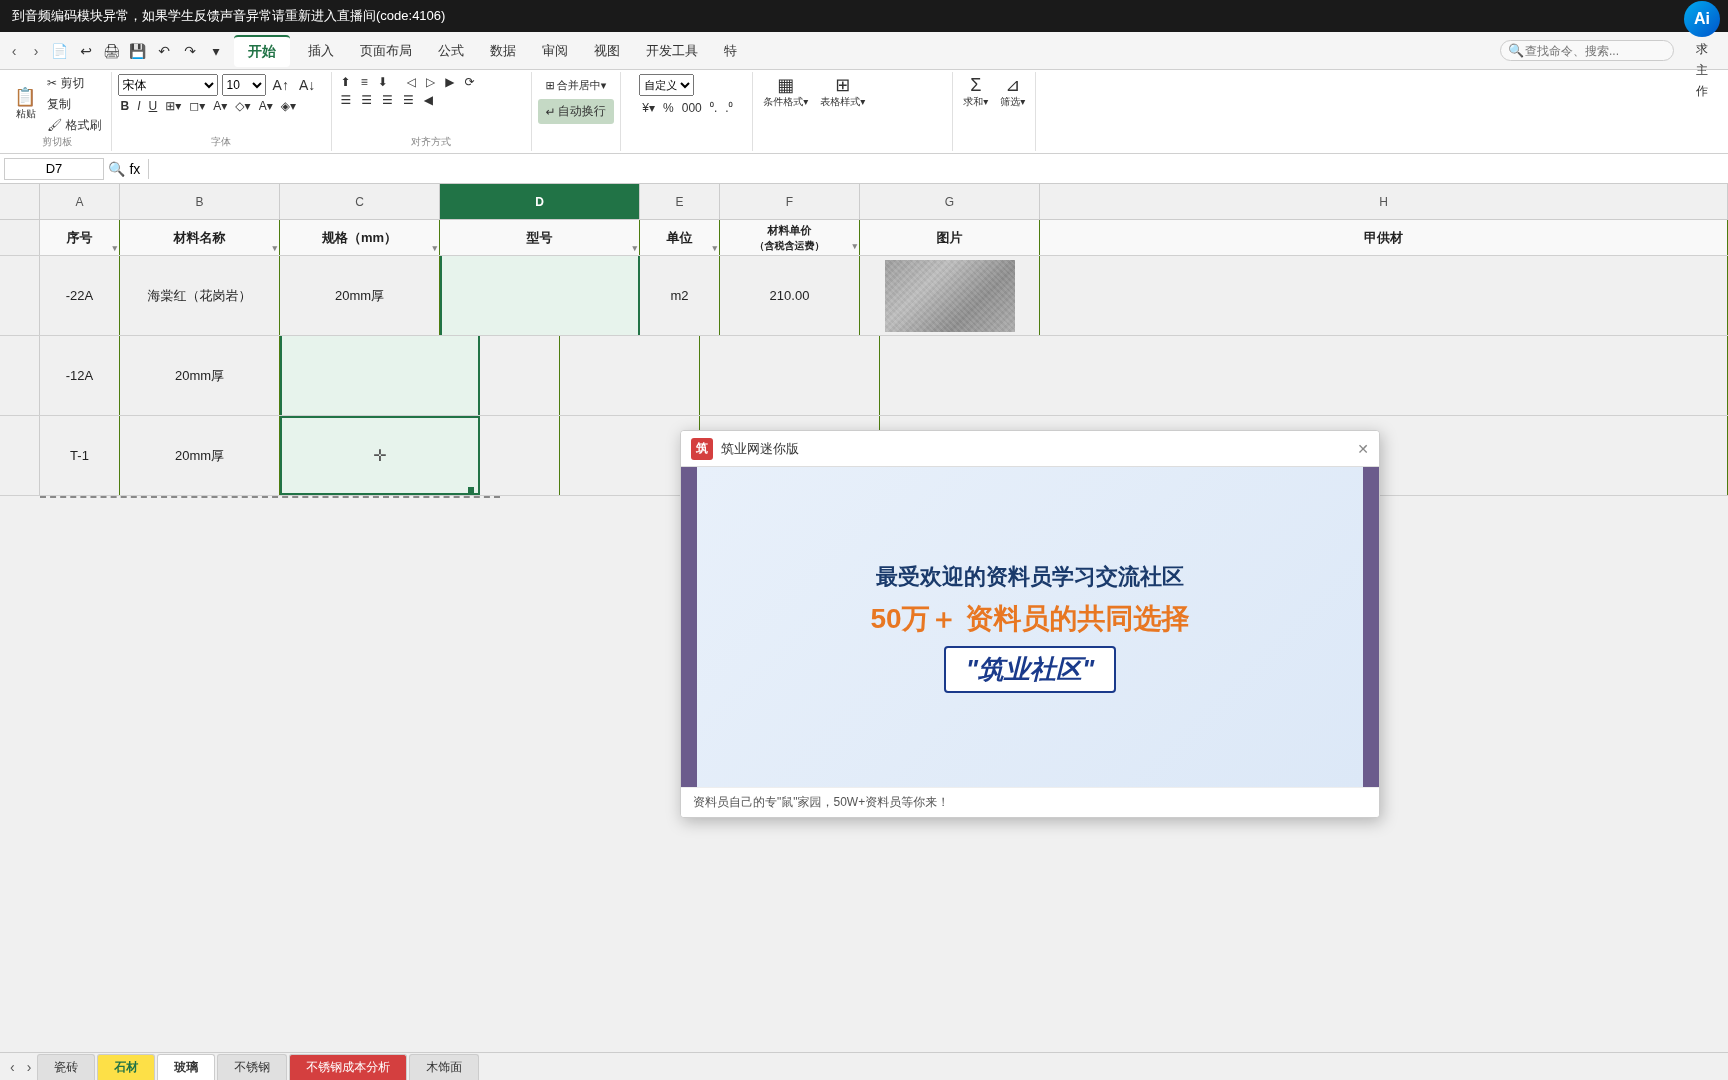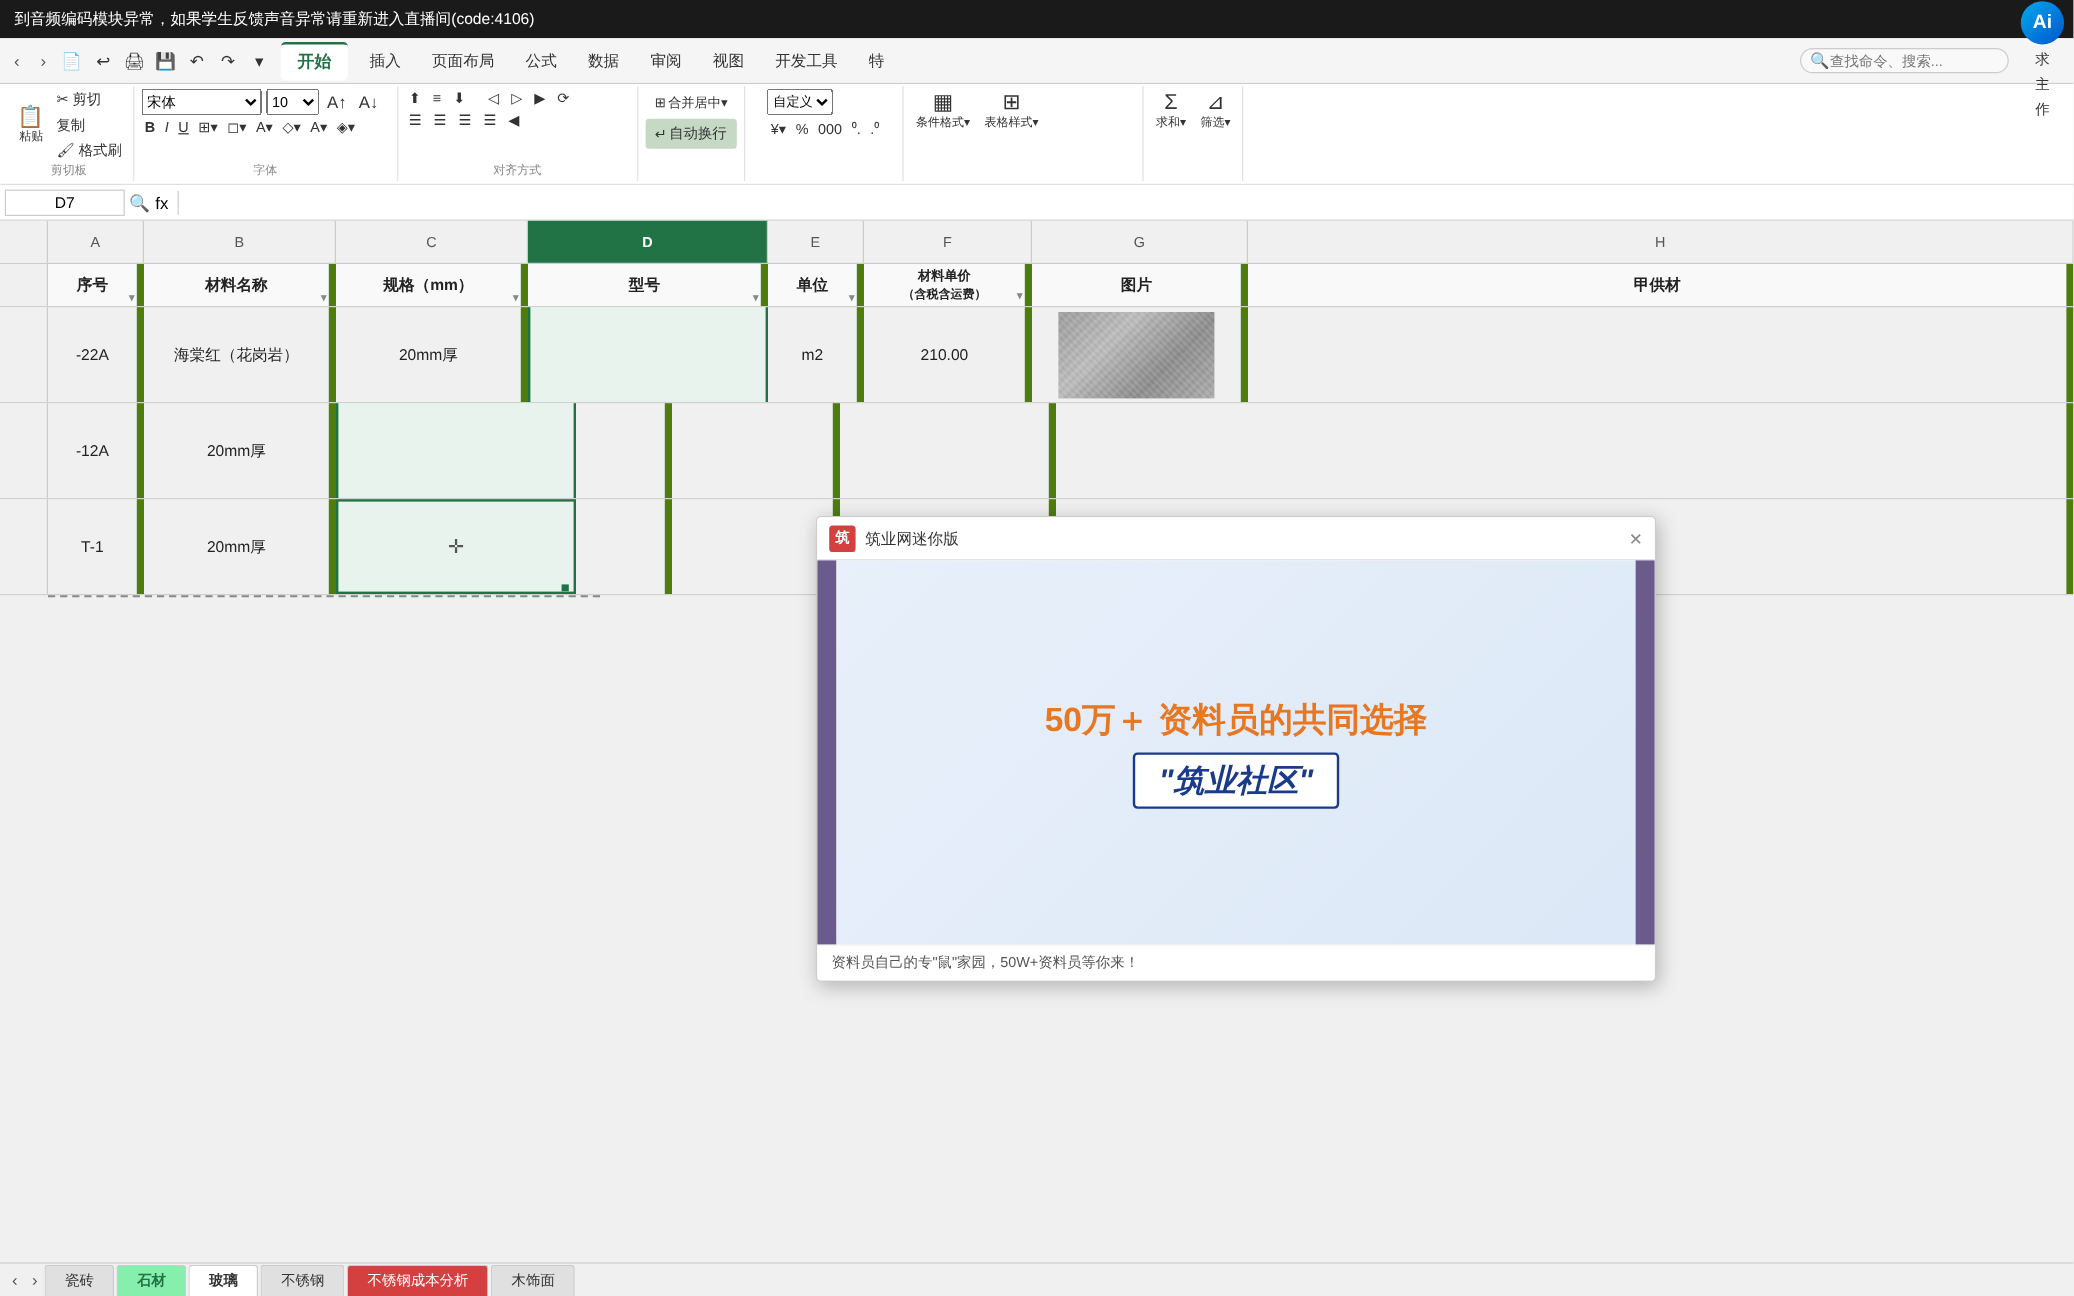--- a/index.html
+++ b/index.html
@@ -142,21 +142,21 @@
       border-bottom: 1px solid #d0d0d0;
       min-height: 36px;
     }
     .row-num {
       width: 40px; min-width: 40px; background: #f0f0f0; border-right: 1px solid #ccc;
       display: flex; align-items: center; justify-content: center; font-size: 11px; color: #555;
       cursor: pointer;
     }
 
     .cell {
-      border-right: 6px solid #4d7c0f;
+      border-right: 1px solid #4d7c0f;
       display: flex; align-items: center; justify-content: center;
       font-size: 13px; color: #222; padding: 2px 4px;
       cursor: cell; position: relative; overflow: hidden;
       white-space: nowrap;
     }
     .cell.selected-col { background: #e7f3ec; }
     .cell.header-cell { font-weight: bold; background: #f9f9f9; justify-content: center; text-align: center; }
     .cell.active-cell { border: 2px solid #217346; }
 
     .filter-arrow {
@@ -178,21 +178,21 @@
       border: 1px solid #ccc;
       border-bottom: none;
       background: #e0e0e0;
       cursor: pointer;
       font-size: 12px;
       color: #333;
       margin-right: 2px;
       border-radius: 3px 3px 0 0;
     }
     .sheet-tab.active { background: #fff; font-weight: bold; }
-    .sheet-tab.green { color: #217346; font-weight: bold; background: #86efac; }
+    .sheet-tab.green { color: #217346; font-weight: bold; background: #fde047; }
     .sheet-tab.red-bg { background: #d43f3f; color: #fff; }
     .sheet-nav { font-size: 14px; cursor: pointer; padding: 0 6px; color: #555; }
 
     
     #popup {
       position: absolute;
       top: 430px;
       left: 680px;
       width: 700px;
       background: #fff;
@@ -562,20 +562,21 @@
     <div id="popup-logo">
       <span>筑</span>
     </div>
     <span id="popup-title">筑业网迷你版</span>
     <div style="cursor:pointer;font-size:14px;color:#888;">✕</div>
   </div>
   <div id="popup-content">
     <div id="popup-left-bar"></div>
     <div id="popup-main-content">
       <div id="popup-banner">
+        <div class="banner-text1">最受欢迎的资料员学习交流社区</div>
         <div class="banner-text2">50万＋ 资料员的共同选择</div>
         <div class="banner-text3">"筑业社区"</div>
       </div>
     </div>
     <div id="popup-right-bar"></div>
   </div>
   <div id="popup-footer">
     <span>资料员自己的专"鼠"家园，50W+资料员等你来！</span>
   </div>
 </div>

